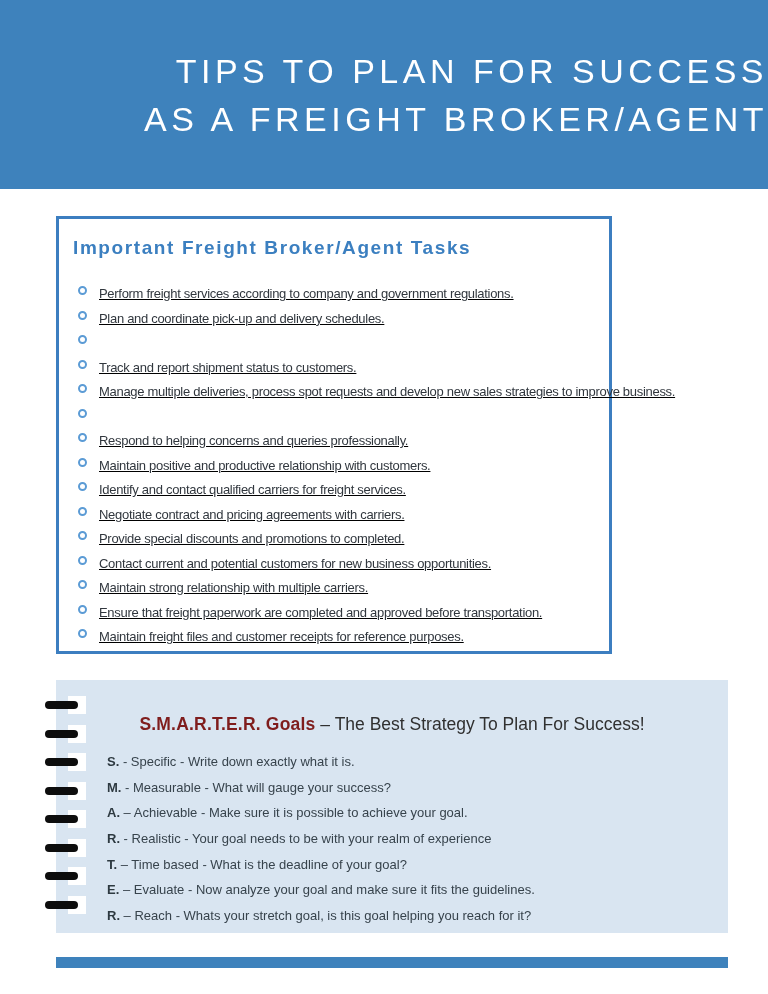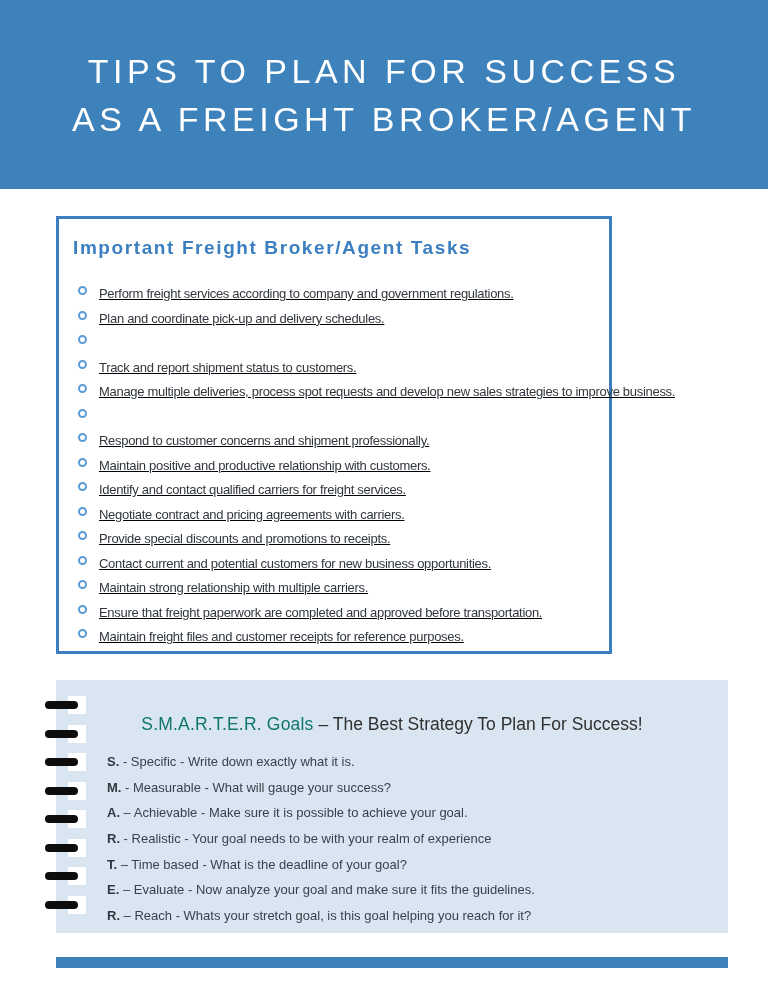--- a/index.html
+++ b/index.html
@@ -14,21 +14,21 @@
   }
 
   
   .banner {
     position: absolute;
     left: 0; top: 0;
     width: 768px; height: 189px;
     background: var(--banner-blue, #3e82bc);
     display: flex;
     flex-direction: column;
-    align-items: center;
+    align-items: flex-end;
     justify-content: center;
   }
   .banner-line {
     color: #ffffff;
     font-size: 34px;
     font-weight: 300;
     letter-spacing: 4.5px;
     line-height: 48px;
     white-space: nowrap;
     text-align: center;
@@ -86,22 +86,22 @@
   }
   .smarter-heading {
     margin: 0;
     padding-top: 33px;
     text-align: center;
     font-size: 17.5px;
     line-height: 22px;
     color: #303030;
   }
   .smarter-heading b {
-    color: #0f766e;
-    font-weight: 400;
+    color: #7f1d1d;
+    font-weight: 700;
     letter-spacing: 0.2px;
   }
   .smarter-heading span { font-weight: 400; }
   .goal-list {
     list-style: none;
     margin: 20px 0 0 0;
     padding: 0 0 0 51px;
   }
   .goal {
     height: 14px;
@@ -171,37 +171,37 @@
         </li>
       <li class="task">
           <span class="bullet"></span>
           <span class="task-text">Manage multiple deliveries, process spot requests and develop new sales strategies to improve business.</span>
         </li>
       <li class="task">
           <span class="bullet"></span>
         </li>
       <li class="task">
           <span class="bullet"></span>
-          <span class="task-text">Respond to customer concerns and shipment professionally.</span>
+          <span class="task-text">Respond to helping concerns and queries professionally.</span>
         </li>
       <li class="task">
           <span class="bullet"></span>
           <span class="task-text">Maintain positive and productive relationship with customers.</span>
         </li>
       <li class="task">
           <span class="bullet"></span>
           <span class="task-text">Identify and contact qualified carriers for freight services.</span>
         </li>
       <li class="task">
           <span class="bullet"></span>
           <span class="task-text">Negotiate contract and pricing agreements with carriers.</span>
         </li>
       <li class="task">
           <span class="bullet"></span>
-          <span class="task-text">Provide special discounts and promotions to receipts.</span>
+          <span class="task-text">Provide special discounts and promotions to completed.</span>
         </li>
       <li class="task">
           <span class="bullet"></span>
           <span class="task-text">Contact current and potential customers for new business opportunities.</span>
         </li>
       <li class="task">
           <span class="bullet"></span>
           <span class="task-text">Maintain strong relationship with multiple carriers.</span>
         </li>
       <li class="task">

